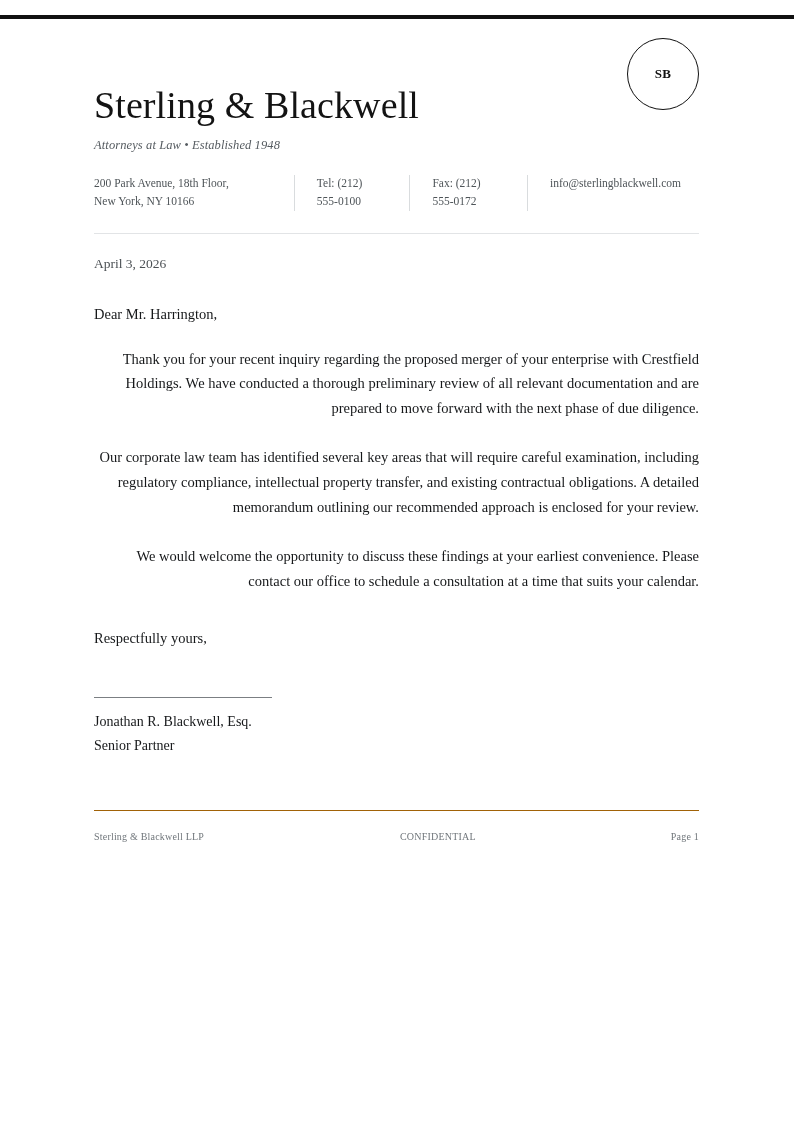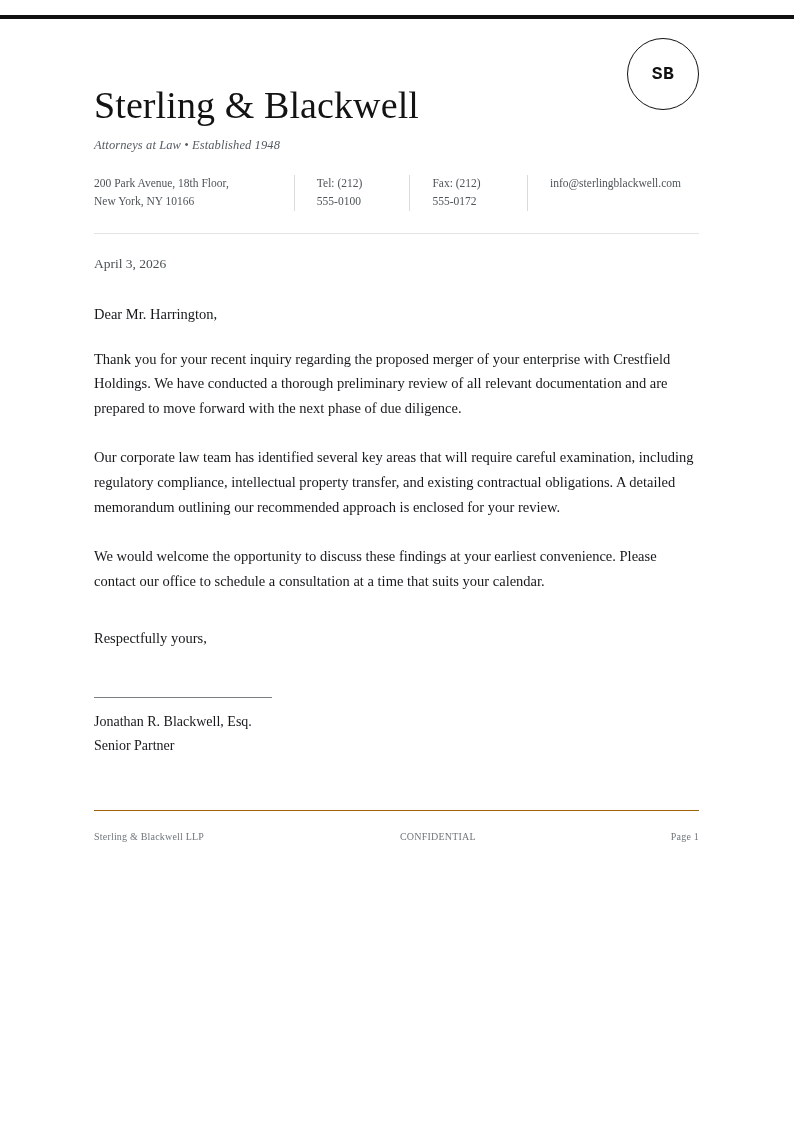--- a/index.html
+++ b/index.html
@@ -47,23 +47,23 @@
     width: 72px;
     height: 72px;
     border: 1.6px solid #111111;
     border-radius: 50%;
     display: flex;
     align-items: center;
     justify-content: center;
     box-sizing: border-box;
   }
   .logo-badge .monogram {
-    font-family: Liberation Mono, monospace;
+    font-family: Liberation Serif, serif;
     font-weight: bold;
-    font-size: 18px;
+    font-size: 13px;
     letter-spacing: 0.4px;
     color: #111111;
   }
   .firm-name {
     font-size: 38px;
     font-weight: normal;
     line-height: 1.05;
     letter-spacing: 0.1px;
     margin: 0;
     color: #131313;
@@ -112,21 +112,21 @@
   .salutation {
     margin-top: 34px;
     font-size: 14.5px;
     color: #16181a;
   }
   .body-para {
     margin-top: 24px;
     font-size: 14.5px;
     line-height: 1.72;
     color: #16181a;
-    text-align: left;
+    text-align: right;
   }
   .closing {
     margin-top: 36px;
     font-size: 14.5px;
     color: #16181a;
   }
 
   
   .signature-block {
     margin-top: 50px;

